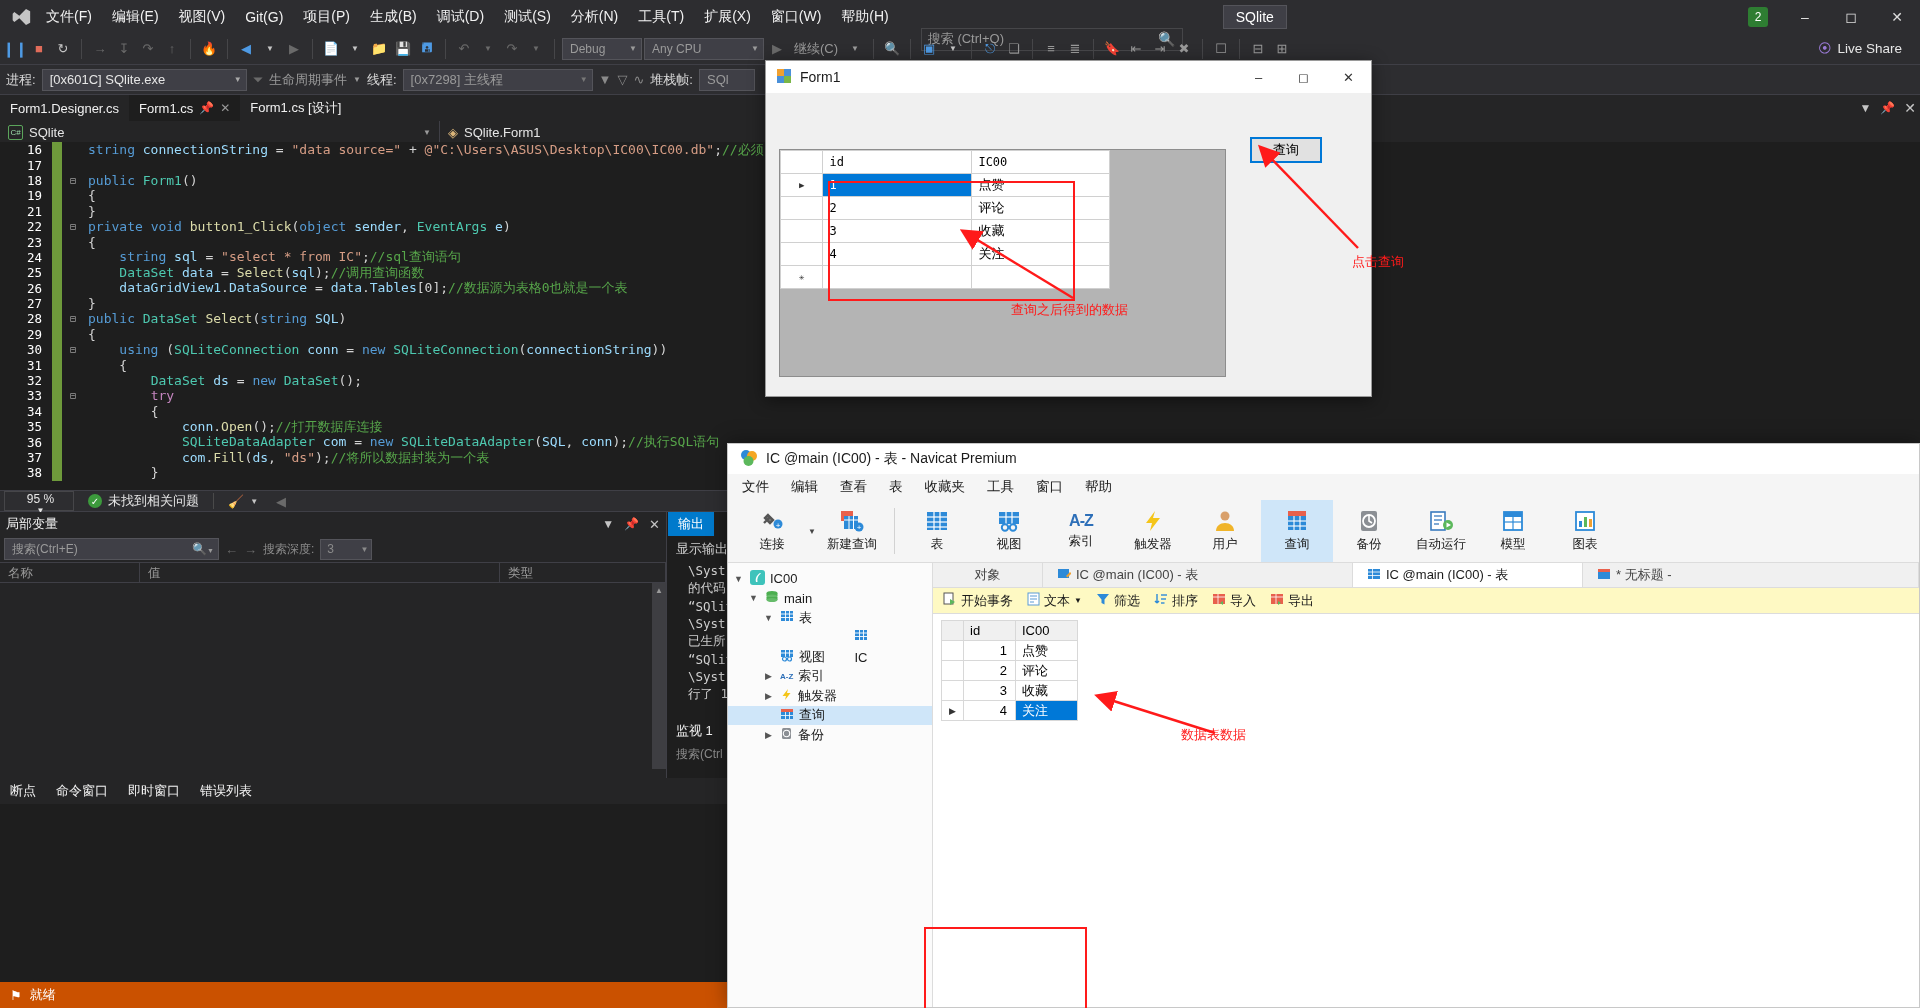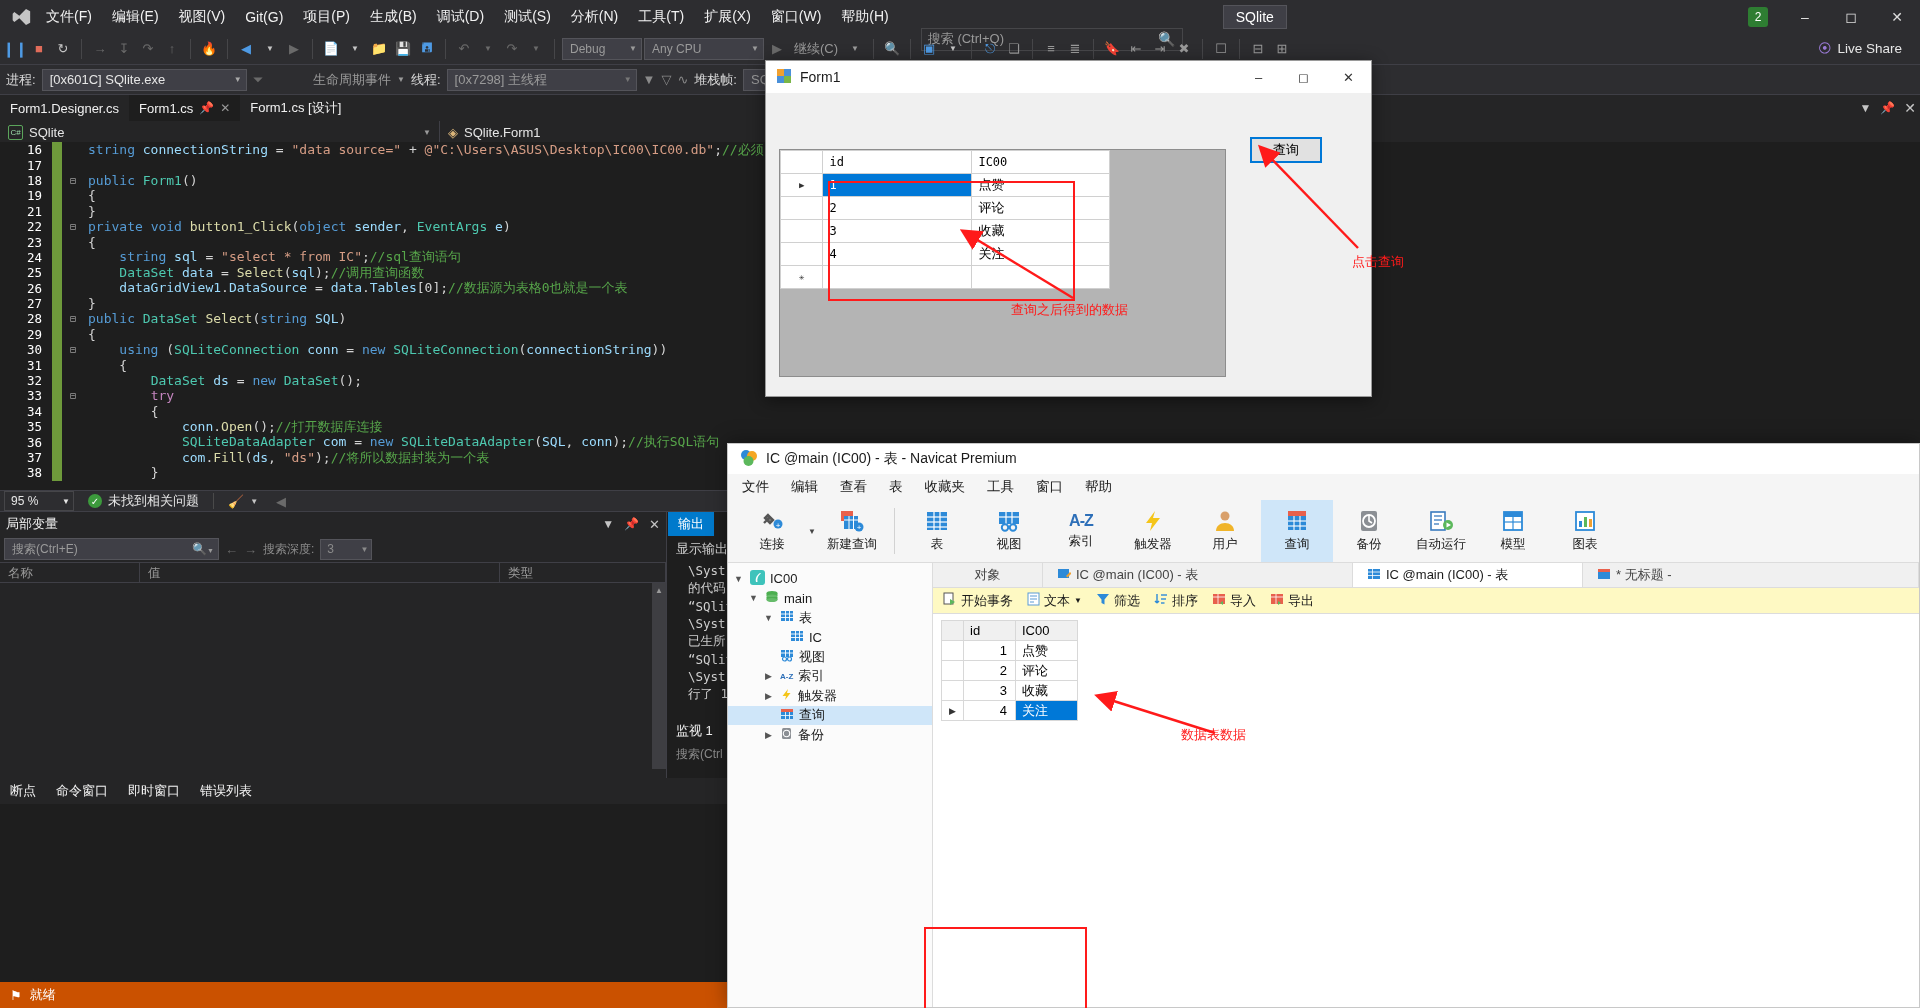--- a/index.html
+++ b/index.html
@@ -83,21 +83,21 @@
   .c   { color:#57a64a; }  
   .m   { color:#dcdcaa; }  
   .v   { color:#9cdcfe; }  
   .p   { color:#d4d4d4; }  
 
   .vs-statusline {
     position:absolute; left:0; top:490px; right:0; height:22px; background:#2d2d30;
     display:flex; align-items:center; gap:0; border-top:1px solid #3f3f46; border-bottom:1px solid #3f3f46;
   }
   .zoomcombo { width:70px;height:20px;margin-left:4px;background:#2d2d30;border:1px solid #464649;color:#e6e6e6;
-    display:flex;align-items:center;justify-content:space-between;padding:0 3px 0 6px;font-size:12px; }
+    display:flex;align-items:center;justify-content:space-between;padding:0 3px 0 6px;font-size:12px;flex-direction:column; }
   .status-ok { display:flex;align-items:center;gap:6px;margin-left:14px;font-size:13px;color:#e6e6e6; }
   .ok-circle { width:14px;height:14px;border-radius:50%;background:#3c9a3c;color:#fff;font-size:10px;display:flex;align-items:center;justify-content:center; }
 
   
   .locals { position:absolute; left:0; top:512px; width:667px; height:266px; background:#252526; border-right:1px solid #3f3f46; }
   .panel-head { height:24px;display:flex;align-items:center;justify-content:space-between;padding:0 6px;color:#f1f1f1;font-size:13px;background:#252526; }
   .panel-head .acts { display:flex; gap:10px; color:#c5c5c5; font-size:12px; }
   .locals-search { height:26px; display:flex; align-items:center; gap:6px; padding:0 4px; }
   .lsearch-box { width:215px;height:22px;background:#3f3f46;border:1px solid #54545a;color:#9a9a9a;display:flex;align-items:center;justify-content:space-between;padding:0 4px 0 7px;font-size:12px; }
   .lsearch-label { color:#8a8a8a; font-size:12px; }
@@ -282,21 +282,21 @@
     </div>
   </div>
 
   <div class="vs-debugbar">
     <span class="dbg-label">进程:</span>
     <div class="dbg-combo" style="width:205px;">
       <span>[0x601C] SQlite.exe</span>
         <span style="font-size:8px;color:#aaa;">▼</span>
     </div>
     <span style="color:#6a6a6a;">⏷</span>
-    <span class="dbg-label" style="color:#9a9a9a;margin-left:44px;">生命周期事件</span>
+    <span class="dbg-label" style="color:#9a9a9a;">生命周期事件</span>
     <span style="font-size:8px;color:#9a9a9a;">▼</span>
     <span class="dbg-label">线程:</span>
     <div class="dbg-combo dim" style="width:190px;">
       <span>[0x7298] 主线程</span>
         <span style="font-size:8px;color:#777;">▼</span>
     </div>
     <span style="color:#8a8a8a;">▼</span>
     <span style="color:#8a8a8a;">▽</span>
     <span style="color:#8a8a8a;">∿</span>
     <span class="dbg-label">堆栈帧:</span>
@@ -689,21 +689,21 @@
               <rect x="1" y="2" width="12" height="10" fill="#2d8ad8"></rect>
               <g stroke="#fff" stroke-width=".9">
                 <line x1="1" y1="5" x2="13" y2="5"></line>
                 <line x1="1" y1="8.5" x2="13" y2="8.5"></line>
                 <line x1="5.5" y1="2" x2="5.5" y2="12"></line>
                 <line x1="9.5" y1="2" x2="9.5" y2="12"></line>
               </g>
             </svg></span>
         <span>表</span>
       </div>
-      <div class="tree-row" style="padding-left:62px;">
+      <div class="tree-row" style="padding-left:62px;flex-direction:column;">
         <span><svg width="14" height="14" viewBox="0 0 14 14">
               <rect x="1" y="2" width="12" height="10" fill="#2d8ad8"></rect>
               <g stroke="#fff" stroke-width=".9">
                 <line x1="1" y1="5" x2="13" y2="5"></line>
                 <line x1="1" y1="8.5" x2="13" y2="8.5"></line>
                 <line x1="5.5" y1="2" x2="5.5" y2="12"></line>
                 <line x1="9.5" y1="2" x2="9.5" y2="12"></line>
               </g>
             </svg></span>
         <span>IC</span>

